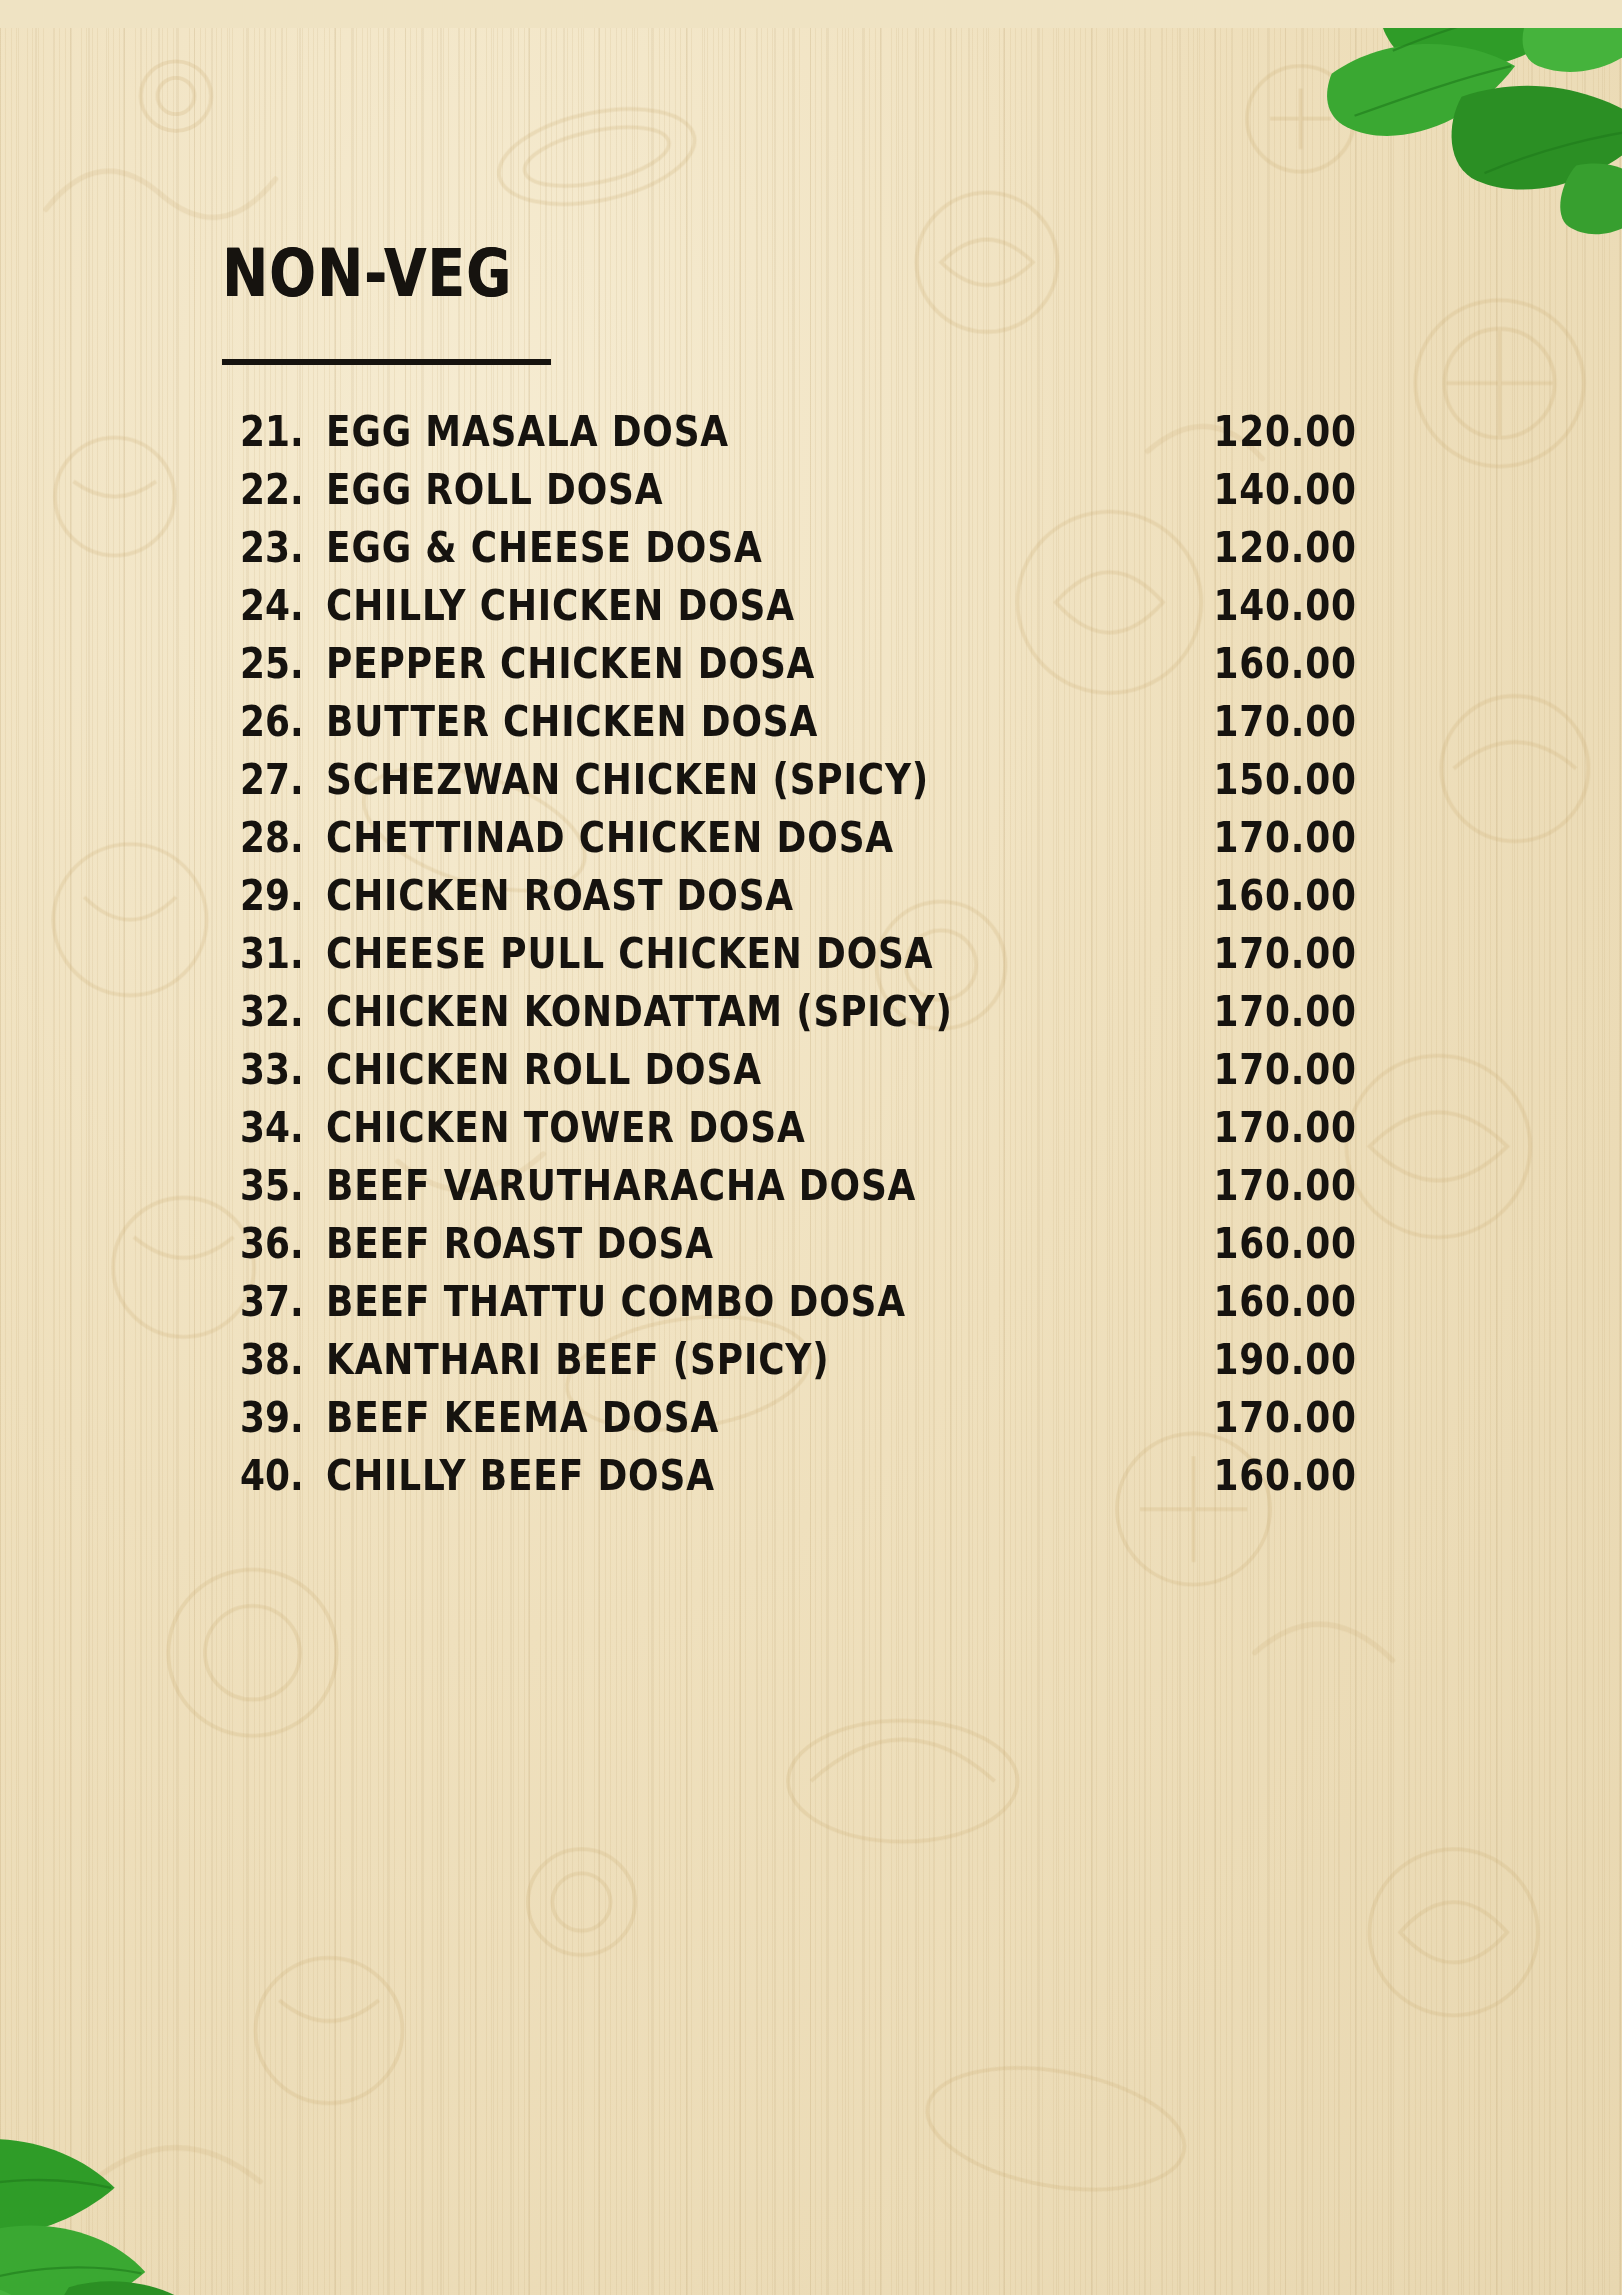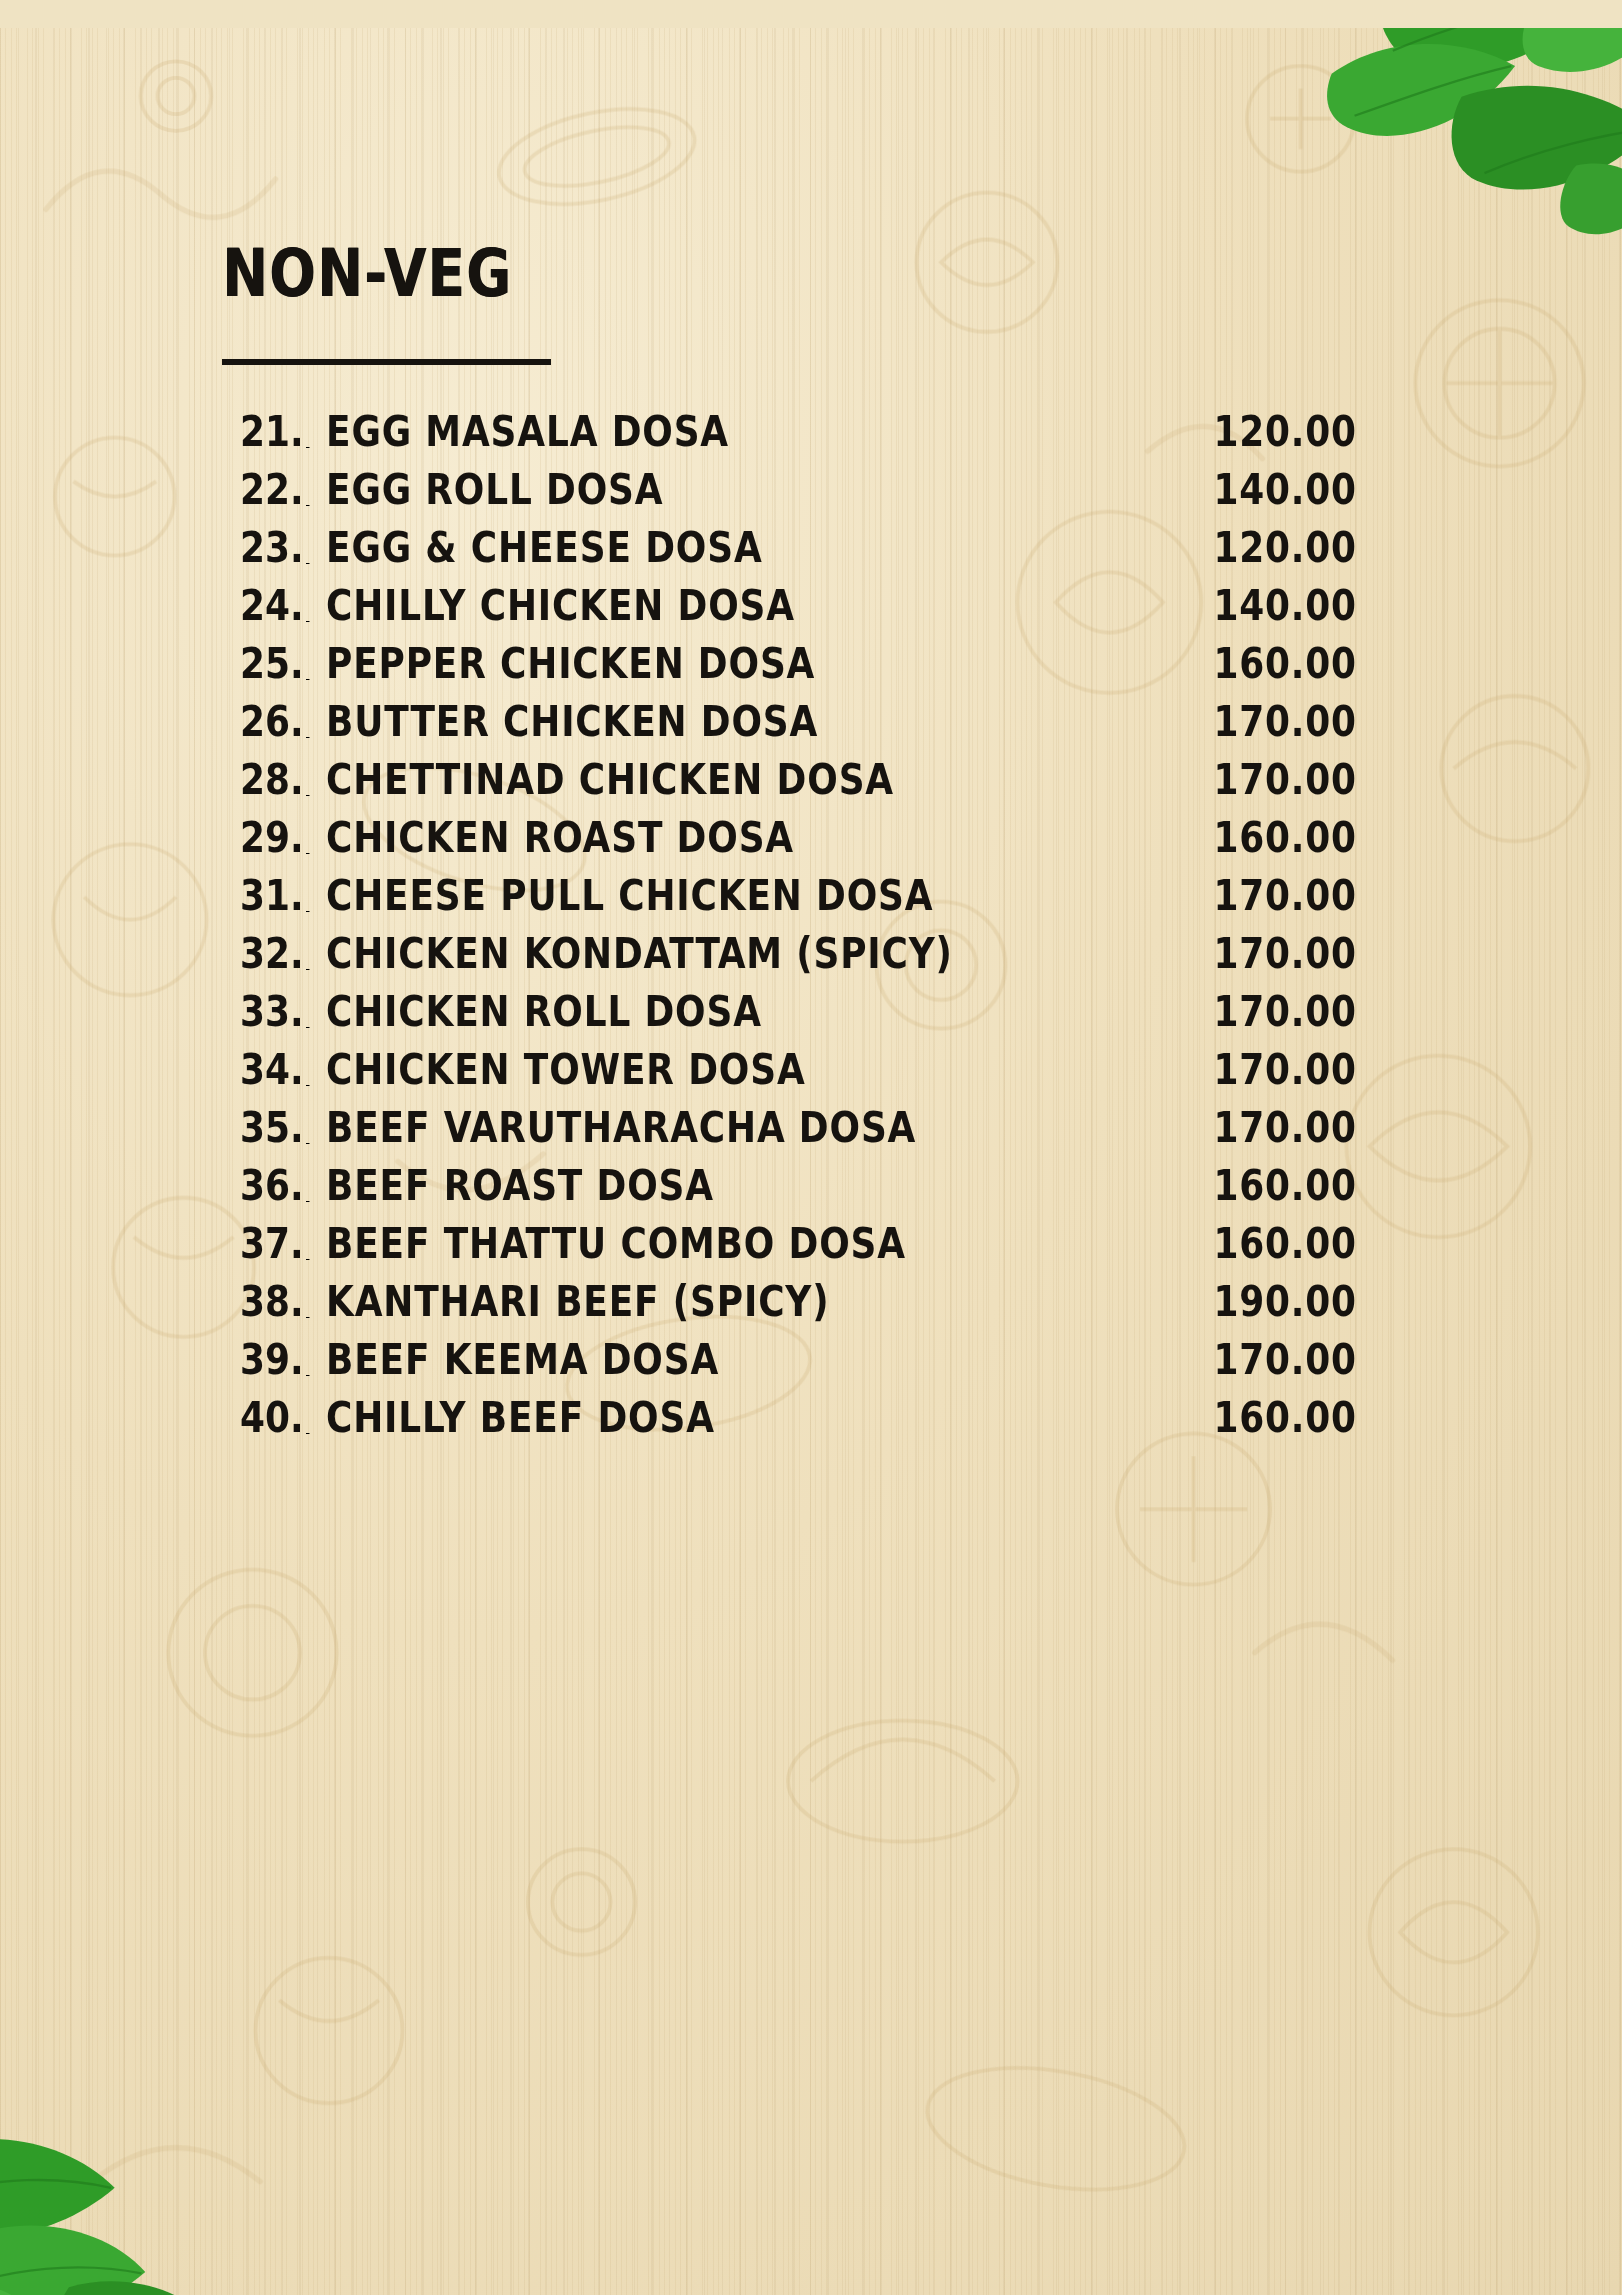--- a/index.html
+++ b/index.html
@@ -78,21 +78,20 @@
     width: 329px;
     height: 6.1px;
     background: #16130f;
   }
 
   .items {
     position: absolute;
     left: 214px;
     top: 375px;
     width: 1224px;
-    text-decoration: underline;
   }
   .row {
     position: relative;
     height: 58px;
     line-height: 58px;
     white-space: nowrap;
   }
   .num {
     display: inline-block;
     width: 92px;
@@ -252,20 +251,25 @@
         <span class="name">PEPPER CHICKEN DOSA</span>
         <span class="price"><span class="amount">160.00</span></span>
       </div>
 
       <div class="row">
         <span class="num">26.</span>
         <span class="name">BUTTER CHICKEN DOSA</span>
         <span class="price"><span class="amount">170.00</span></span>
       </div>
 
+      <div class="row">
+        <span class="num">27.</span>
+        <span class="name">SCHEZWAN CHICKEN (SPICY)</span>
+        <span class="price"><span class="amount">150.00</span></span>
+      </div>
 
       <div class="row">
         <span class="num">28.</span>
         <span class="name">CHETTINAD CHICKEN DOSA</span>
         <span class="price"><span class="amount">170.00</span></span>
       </div>
 
       <div class="row">
         <span class="num">29.</span>
         <span class="name">CHICKEN ROAST DOSA</span>

